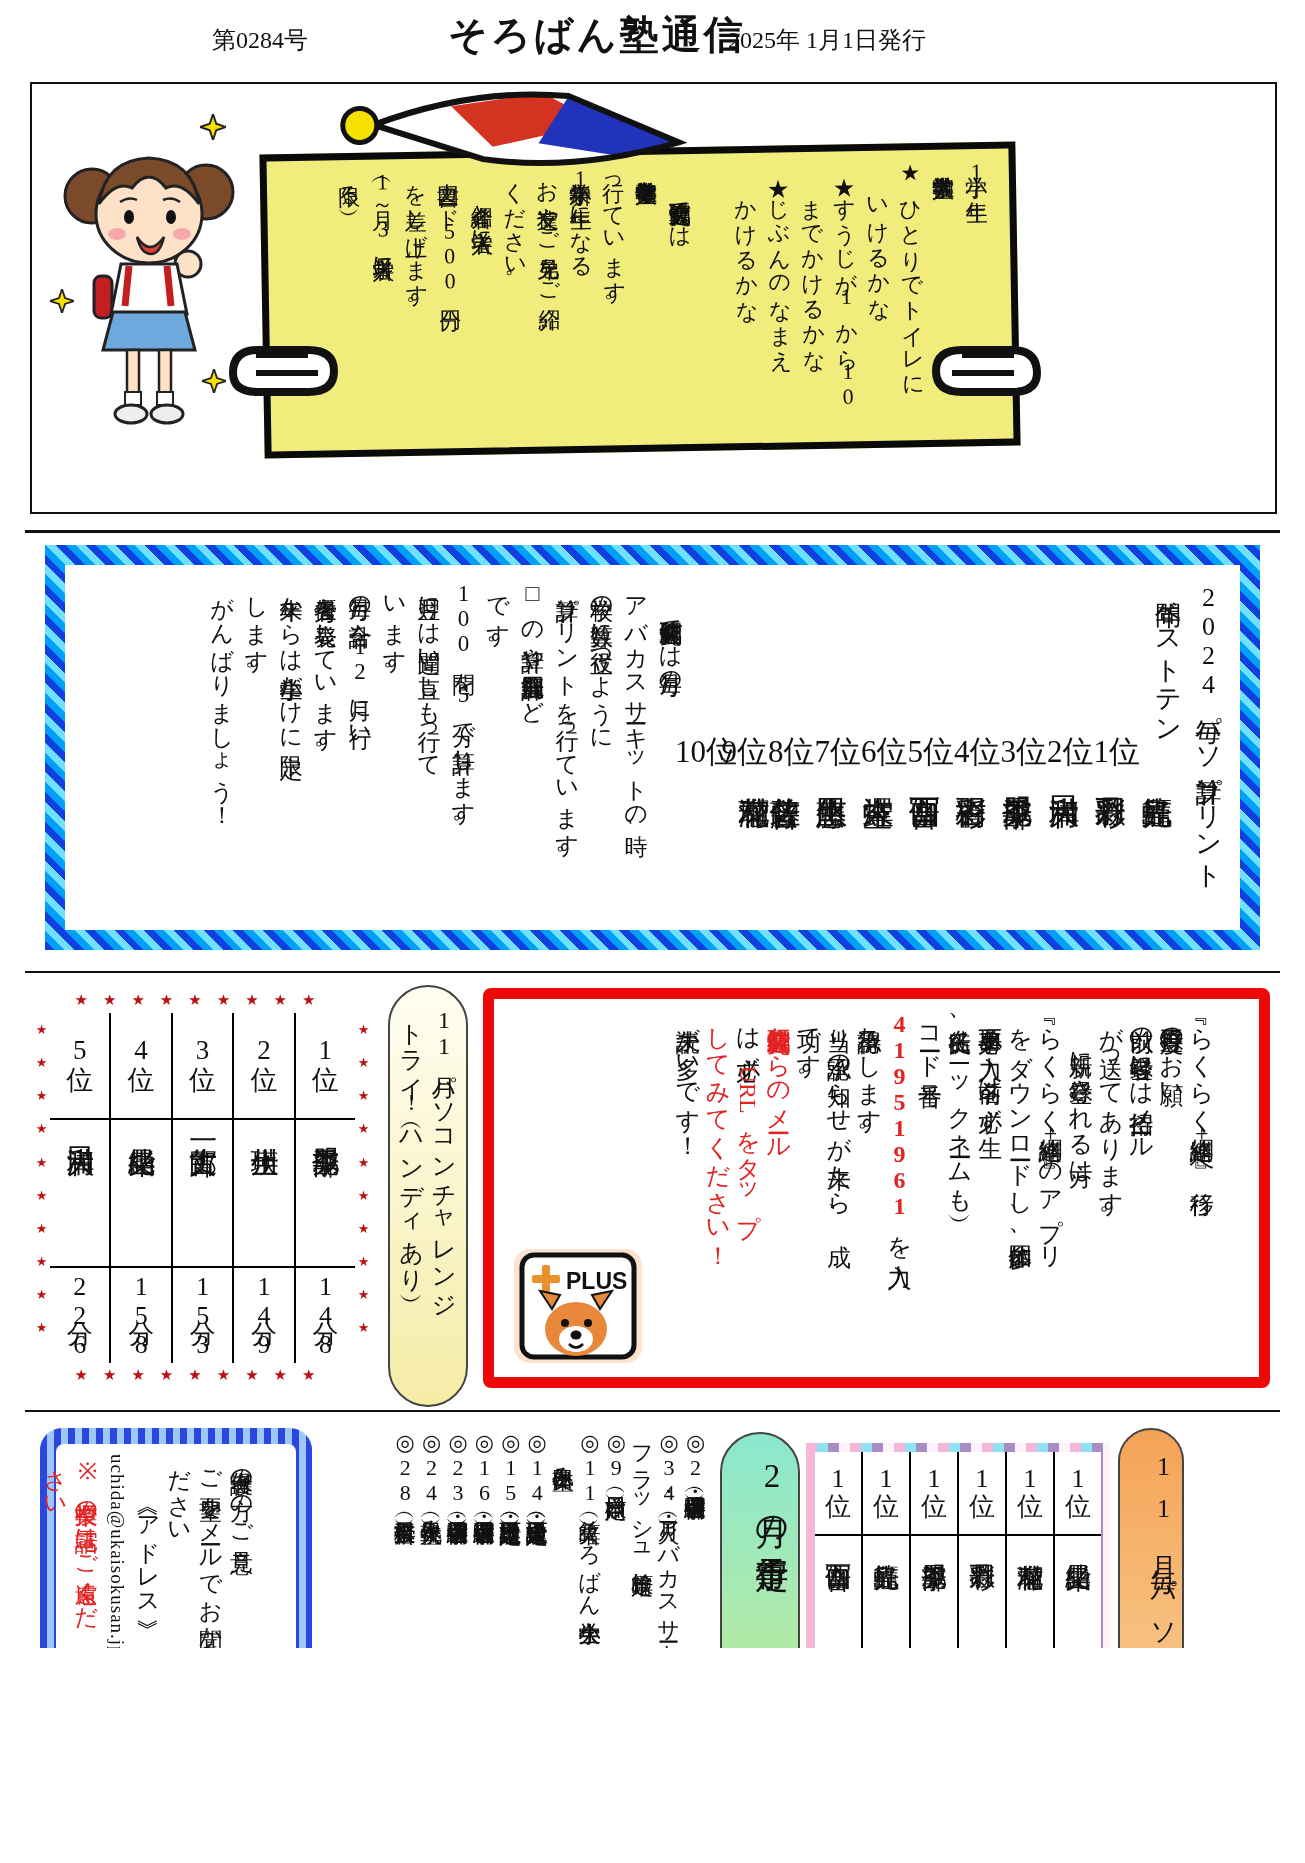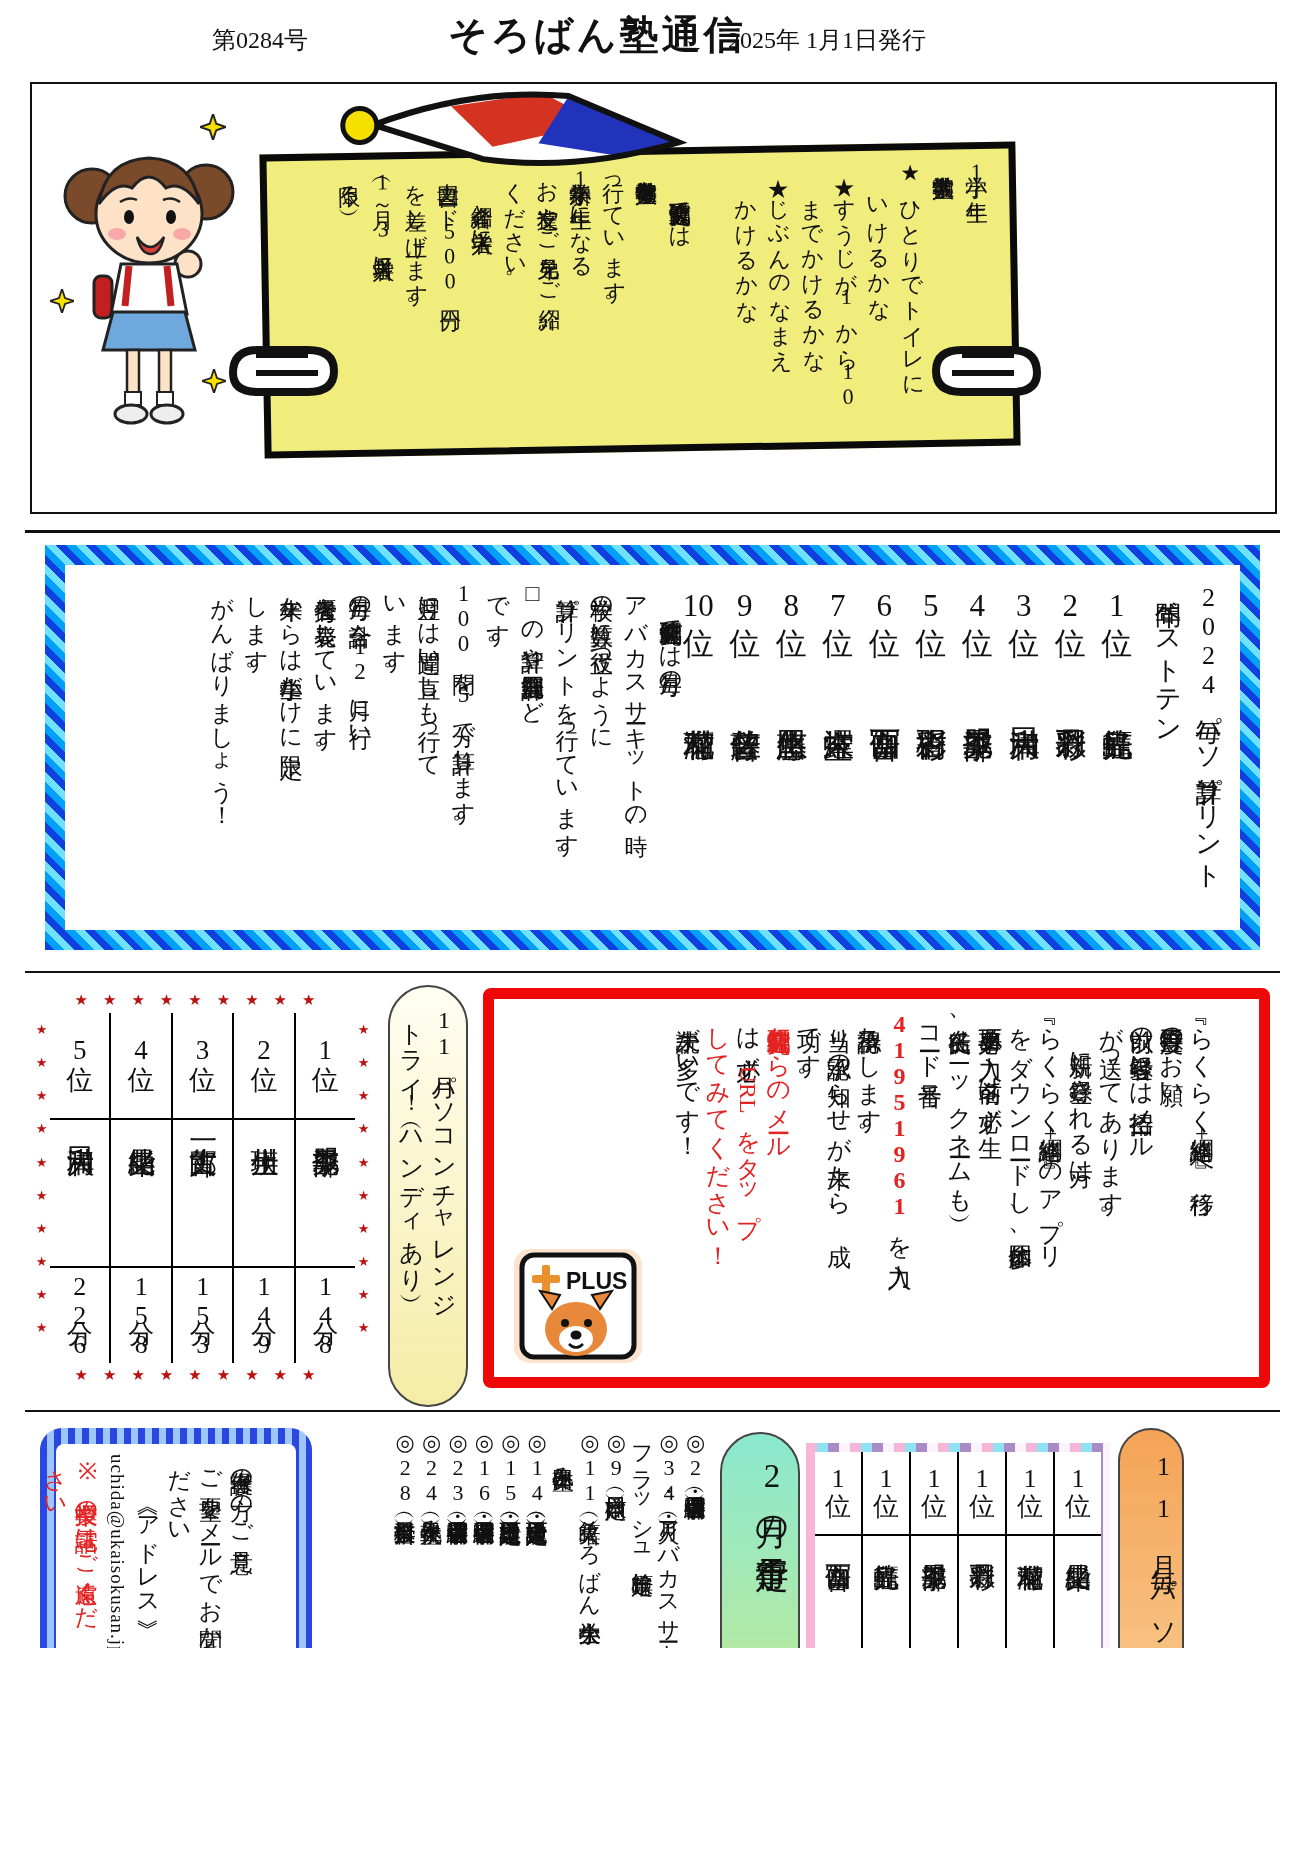--- a/index.html
+++ b/index.html
@@ -26,21 +26,21 @@
   .hand-l{left:224px;top:332px;}
   .hand-r{left:928px;top:332px;transform:scaleX(-1);}
   
   .rule{background:#111;height:3px;z-index:5;}
   
   .bt-frame{left:45px;top:545px;width:1215px;height:405px;
      background:repeating-linear-gradient(45deg,#1040e0 0 7px,#00a0f8 7px 14px,#70e0ff 14px 21px);}
   .bt-inner{position:absolute;inset:20px;background:#fff;}
   .bt-title{position:absolute;right:12px;top:18px;height:340px;font-size:26px;line-height:1.55;}
   .bt-ranks{position:absolute;right:100px;top:22px;width:465px;height:330px;display:flex;}
-  .bt-col{width:46.5px;display:flex;flex-direction:column;align-items:center;}
+  .bt-col{width:46.5px;display:flex;flex-direction:row;align-items:center;}
   .bt-num{font-size:31px;height:38px;line-height:38px;}
   .bt-i{font-size:31px;height:38px;line-height:38px;}
   .bt-name{margin-top:42px;font-size:31px;line-height:1.05;}
   .bt-body{position:absolute;left:12px;top:16px;width:610px;height:352px;
            font-size:23px;line-height:1.5;}
   
   .star-table{left:35px;top:988px;width:335px;height:400px;}
   .stars-row{position:absolute;left:0;right:0;height:25px;color:#bb1111;font-size:15px;
              letter-spacing:15px;text-align:center;overflow:hidden;white-space:nowrap;line-height:25px;}
   .stars-top{top:0;} .stars-bot{bottom:0;}

